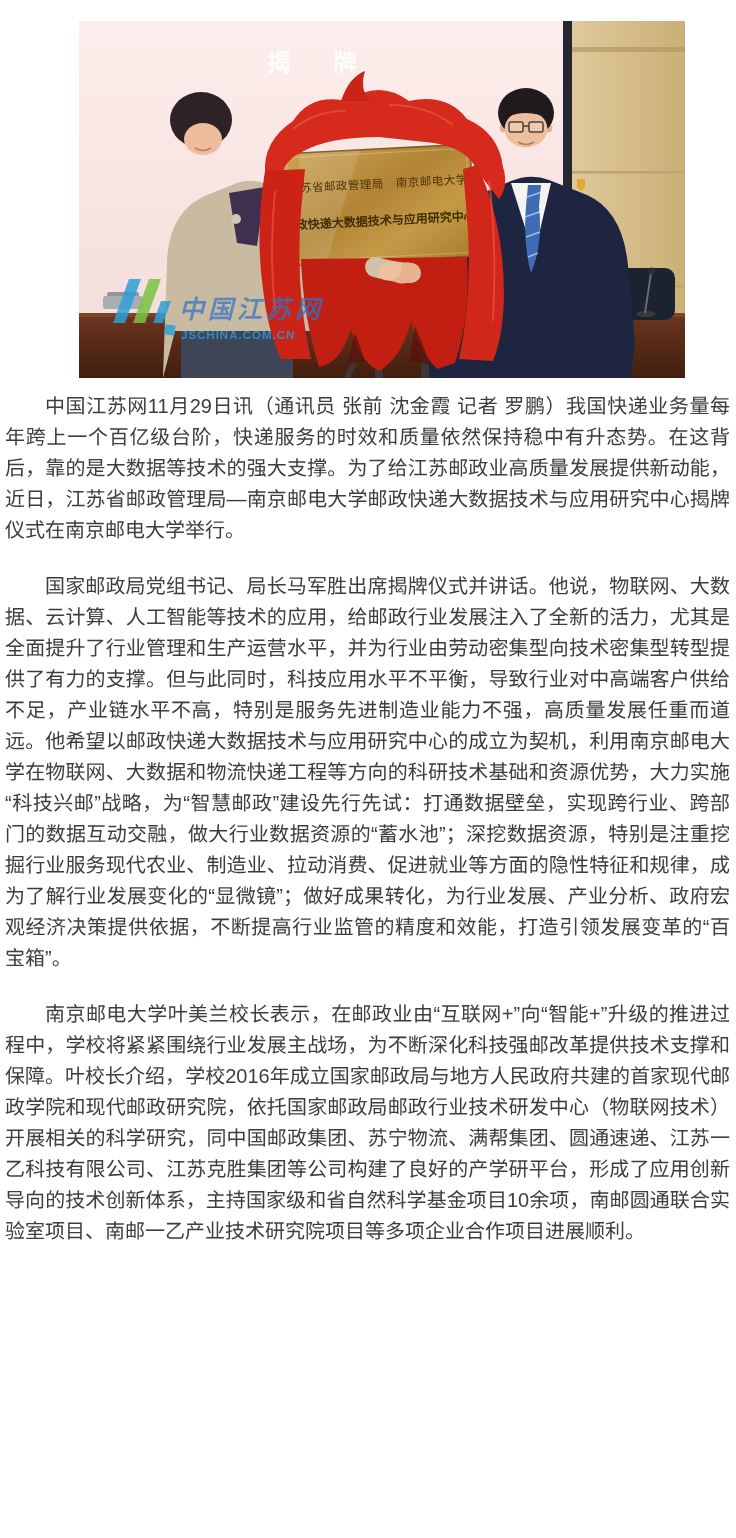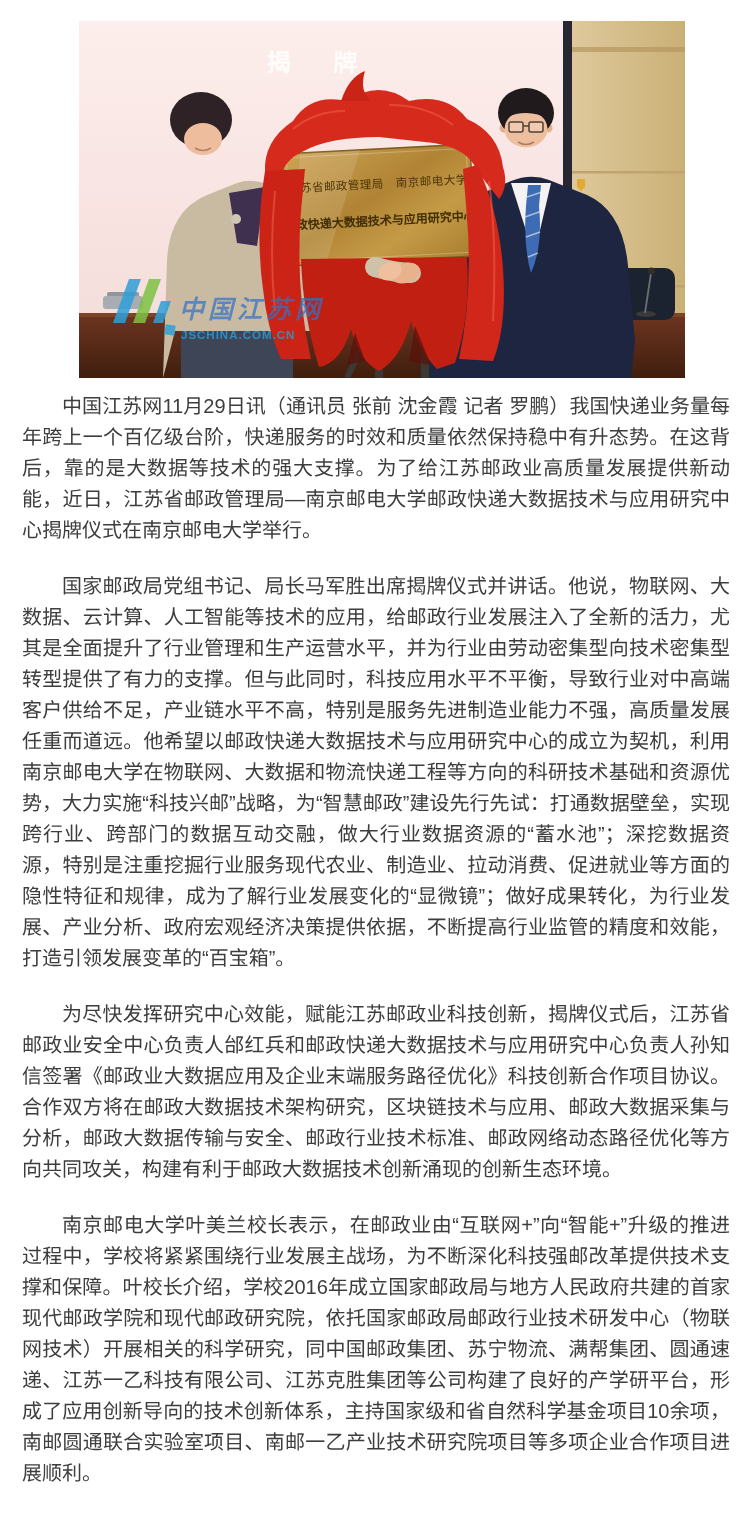--- a/index.html
+++ b/index.html
@@ -21,21 +21,21 @@
   .photo-wrap svg { display: block; }
   .article {
     padding: 0 6px 30px 5px;
   }
   .article p {
     font-size: 20px;
     line-height: 31px;
     color: #3d3d3d;
     text-align: justify;
     text-indent: 2em;
-    margin: 0 0 25px 17px;
+    margin: 0 0 25px 0;
     word-break: break-all;
   }
   .wm-cn {
     font-style: italic;
     font-weight: bold;
   }
 </style>
 </head>
 <body>
 
@@ -162,15 +162,14 @@
       </g>
       <text class="wm-cn" x="100" y="297" font-size="25" letter-spacing="4" fill="#3473c5" opacity="0.85">中国江苏网</text>
       <text x="102" y="318" font-size="11.5" font-weight="bold" letter-spacing="1" fill="#2d9ad4">JSCHINA.COM.CN</text>
     </g>
   </svg>
 </figure>
 
 <div class="article">
   <p>中国江苏网11月29日讯（通讯员 张前 沈金霞 记者 罗鹏）我国快递业务量每年跨上一个百亿级台阶，快递服务的时效和质量依然保持稳中有升态势。在这背后，靠的是大数据等技术的强大支撑。为了给江苏邮政业高质量发展提供新动能，近日，江苏省邮政管理局—南京邮电大学邮政快递大数据技术与应用研究中心揭牌仪式在南京邮电大学举行。</p>
   <p>国家邮政局党组书记、局长马军胜出席揭牌仪式并讲话。他说，物联网、大数据、云计算、人工智能等技术的应用，给邮政行业发展注入了全新的活力，尤其是全面提升了行业管理和生产运营水平，并为行业由劳动密集型向技术密集型转型提供了有力的支撑。但与此同时，科技应用水平不平衡，导致行业对中高端客户供给不足，产业链水平不高，特别是服务先进制造业能力不强，高质量发展任重而道远。他希望以邮政快递大数据技术与应用研究中心的成立为契机，利用南京邮电大学在物联网、大数据和物流快递工程等方向的科研技术基础和资源优势，大力实施“科技兴邮”战略，为“智慧邮政”建设先行先试：打通数据壁垒，实现跨行业、跨部门的数据互动交融，做大行业数据资源的“蓄水池”；深挖数据资源，特别是注重挖掘行业服务现代农业、制造业、拉动消费、促进就业等方面的隐性特征和规律，成为了解行业发展变化的“显微镜”；做好成果转化，为行业发展、产业分析、政府宏观经济决策提供依据，不断提高行业监管的精度和效能，打造引领发展变革的“百宝箱”。</p>
-  <p>为尽快发挥研究中心效能，赋能江苏邮政业科技创新，揭牌仪式后，江苏省邮政业安全中心负责人邰红兵和邮政快递大数据技术与应用研究中心负责人孙知信签署《邮政业大数据应用及企业末端服务路径优化》科技创新合作项目协议。合作双方将在邮政大数据技术架构研究，区块链技术与应用、邮政大数据采集与分析，邮政大数据传输与安全、邮政行业技术标准、邮政网络动态路径优化等方向共同攻关，构建有利于邮政大数据技术创新涌现的创新生态环境。</p>
   <p>南京邮电大学叶美兰校长表示，在邮政业由“互联网+”向“智能+”升级的推进过程中，学校将紧紧围绕行业发展主战场，为不断深化科技强邮改革提供技术支撑和保障。叶校长介绍，学校2016年成立国家邮政局与地方人民政府共建的首家现代邮政学院和现代邮政研究院，依托国家邮政局邮政行业技术研发中心（物联网技术）开展相关的科学研究，同中国邮政集团、苏宁物流、满帮集团、圆通速递、江苏一乙科技有限公司、江苏克胜集团等公司构建了良好的产学研平台，形成了应用创新导向的技术创新体系，主持国家级和省自然科学基金项目10余项，南邮圆通联合实验室项目、南邮一乙产业技术研究院项目等多项企业合作项目进展顺利。</p>
 </div>
 
 </body></html>

